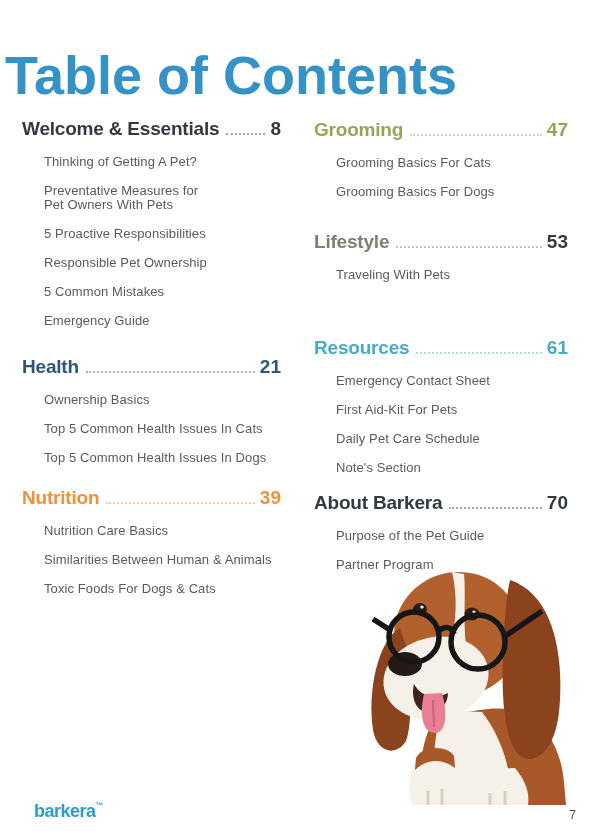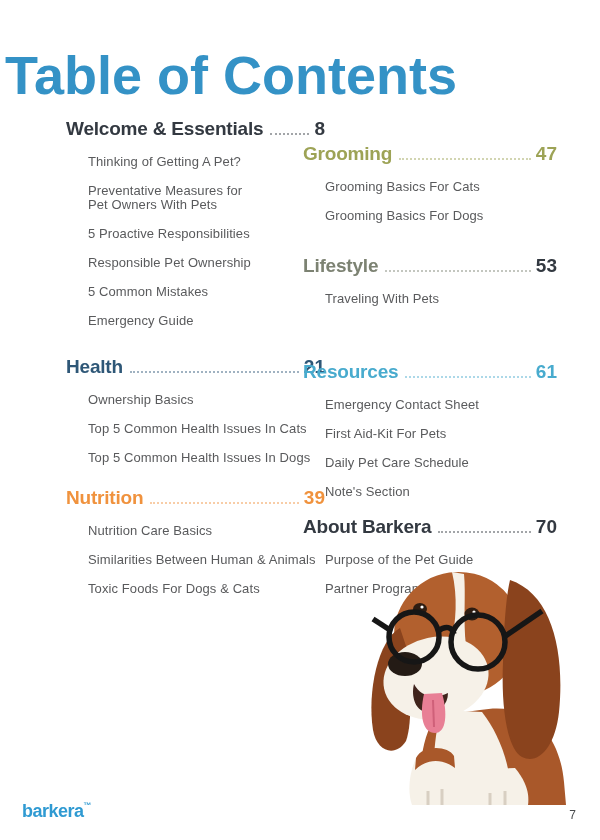--- a/index.html
+++ b/index.html
@@ -6,43 +6,43 @@
   .page{
     position:relative;width:600px;height:840px;background:#ffffff;
     font-family:"Liberation Sans","DejaVu Sans",sans-serif;
     overflow:hidden;margin:0 auto;
   }
   .doc-title{
     position:absolute;left:5px;top:10px;width:570px;
     font-size:54px;line-height:58px;font-weight:bold;letter-spacing:0px;
   }
   .col{position:absolute;top:0;bottom:0;}
-  #col-left{left:22px;width:259px;margin-left:44px;}
-  #col-right{left:303px;width:254px;margin-top:24px;}
+  #col-left{left:22px;width:259px;}
+  #col-right{left:314px;width:254px;}
   .toc-section{position:absolute;left:0;right:0;}
   #col-left .toc-section:nth-of-type(1){top:118px}
   #col-left .toc-section:nth-of-type(2){top:356px}
   #col-left .toc-section:nth-of-type(3){top:487px}
   #col-left .toc-section:nth-of-type(4){top:598px}
   #col-right .toc-section:nth-of-type(1){top:119px}
   #col-right .toc-section:nth-of-type(2){top:231px}
   #col-right .toc-section:nth-of-type(3){top:337px}
   #col-right .toc-section:nth-of-type(4){top:492px}
   .toc-head{display:flex;align-items:baseline;height:22px;font-weight:bold;font-size:19px;line-height:22px;}
   .toc-title{white-space:nowrap;letter-spacing:-0.2px;}
   .leader{flex:1;height:0;border-bottom:2px dotted;opacity:.45;align-self:flex-end;margin:0 5px 5px 7px;}
   .toc-page{white-space:nowrap;}
   .toc-item{
     margin-top:15px;padding-left:22px;font-size:13px;line-height:14px;
     color:#595a5c;white-space:pre-line;letter-spacing:0.1px;
   }
   .toc-item:first-of-type{margin-top:17px;}
   .dog-art{position:absolute;left:362px;top:542px;width:238px;height:263px;}
   .footer-logo{
-    position:absolute;left:22px;top:801px;font-size:18px;font-weight:bold;
+    position:absolute;left:34px;top:801px;font-size:18px;font-weight:bold;
     letter-spacing:-0.5px;
     text-align:center;
   }
   .footer-logo sup{font-size:8px;font-weight:bold;vertical-align:9px;}
   .footer-page{position:absolute;right:24px;top:808px;font-size:12px;color:#4a4c4e;}
 </style>
 </head>
 <body>
 
 <div class="page">

